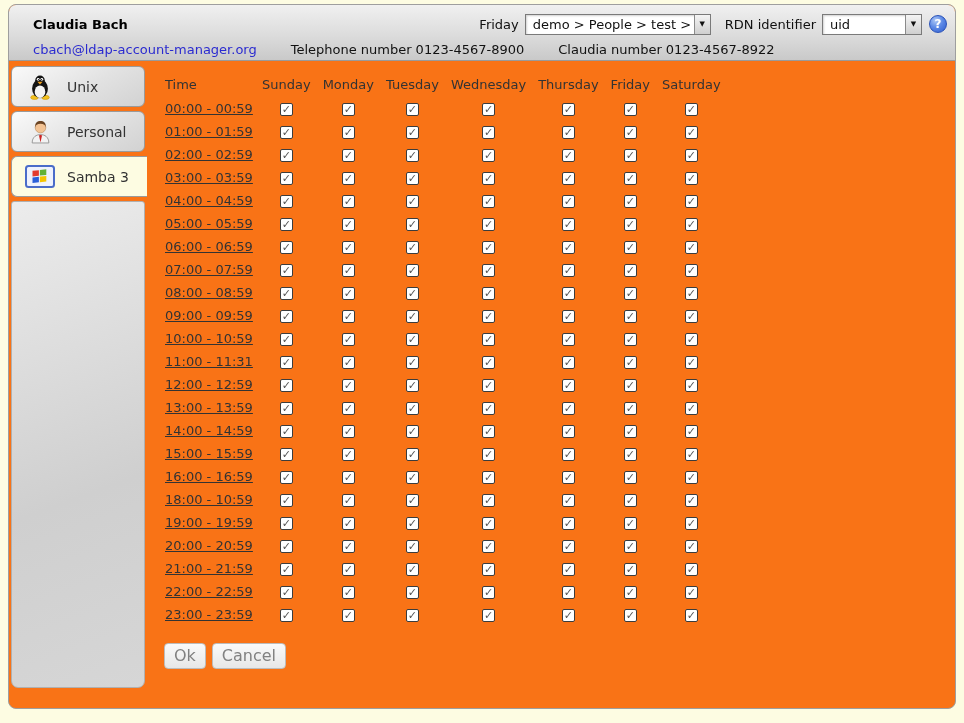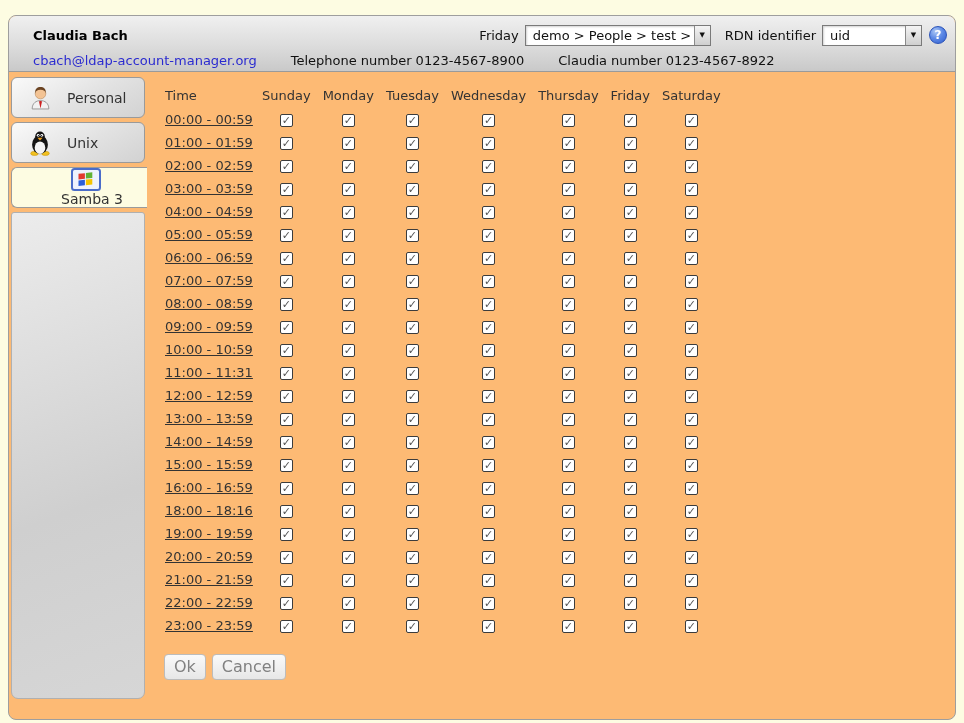--- a/index.html
+++ b/index.html
@@ -4,23 +4,23 @@
 <style>
   * { margin:0; padding:0; box-sizing:border-box; }
   html,body { width:964px; height:723px; }
   body {
     background:#fdfce2;
     font-family:"DejaVu Sans","Liberation Sans",sans-serif;
     font-size:13px; color:#222;
     overflow:hidden;
   }
   .account-container {
-    position:absolute; left:8px; top:15px; width:948px; height:705px;
+    position:absolute; left:8px; top:4px; width:948px; height:705px;
     border:1px solid #9e9e9e; border-radius:8px;
-    background:#fdba74;
+    background:#f97316;
   }
   
   .title-bar {
     height:56px; border-bottom:1px solid #9a9a9a;
     border-radius:7px 7px 0 0;
     background:linear-gradient(to bottom,#f0f0f0 0%,#dcdcdc 55%,#c9c9c9 100%);
     padding:7px 8px 5px 24px;
   }
   .title-row1 { display:flex; align-items:center; justify-content:space-between; height:24px; }
   .user-name { font-weight:bold; color:#000; }
@@ -62,21 +62,20 @@
     display:flex; align-items:center;
     padding-left:13px;
     border:1px solid #9a9a9a; border-radius:6px;
     background:linear-gradient(150deg,#fafafa 0%,#e2e2e2 55%,#d2d2d2 100%);
     cursor:pointer;
   }
   .tab.active {
     background:#fdfce2;
     border-right:none; border-radius:6px 0 0 6px;
     width:calc(100% + 2px);
-    flex-direction:column;
   }
   .tab-icon { width:30px; height:28px; display:flex; align-items:center; justify-content:center; }
   .tab-label { margin-left:12px; font-size:14px; color:#333; }
   .sidebar-panel {
     margin-top:0px; height:487px; width:100%;
     border:1px solid #b0b0b0; border-radius:3px 3px 7px 7px;
     background:linear-gradient(160deg,#ececec 0%,#cfcfcf 60%,#d6d6d6 100%);
   }
   
   .main { position:absolute; left:155px; top:0; right:0; padding:15px 0 0 0; }
@@ -131,48 +130,48 @@
       <span class="phone-item"><span class="lbl">Claudia number</span><span>0123-4567-8922</span></span>
     </div>
   </div>
 
   <div class="body-area">
 
     <div class="sidebar">
 
       <div class="tab">
         <span class="tab-icon">
-          <svg viewBox="0 0 24 24" width="25" height="25">
-            <path d="M4 23 C4 17.2 8 15 12 15 C16 15 20 17.2 20 23 Z" fill="#f2f2f2" stroke="#8a8a8a" stroke-width="0.8"></path>
-            <path d="M10.4 15.2 L12 22.5 L13.6 15.2 L12.8 15.8 L12 15.2 L11.2 15.8 Z" fill="#cc2222"></path>
-            <circle cx="12" cy="8.2" r="5.1" fill="#f3c394" stroke="#bb8d5e" stroke-width="0.6"></circle>
-            <path d="M6.9 8.4 C6.5 3.6 9 2 12 2 C15 2 17.5 3.6 17.1 8.4 C16.9 5.6 15 4.6 12 4.6 C9 4.6 7.1 5.6 6.9 8.4 Z" fill="#6b4423"></path>
-          </svg>
-        </span>
-        <span class="tab-label">Personal</span>
-      </div>
-
-      <div class="tab">
-        <span class="tab-icon">
           <svg viewBox="0 0 24 24" width="26" height="26">
             <ellipse cx="7" cy="21.6" rx="3.6" ry="1.9" fill="#f2c11e" stroke="#c79410" stroke-width="0.5"></ellipse>
             <ellipse cx="17" cy="21.6" rx="3.6" ry="1.9" fill="#f2c11e" stroke="#c79410" stroke-width="0.5"></ellipse>
             <ellipse cx="12" cy="13.5" rx="7.3" ry="8.8" fill="#141414"></ellipse>
             <ellipse cx="12" cy="16.3" rx="4.9" ry="5.8" fill="#f4f4f4"></ellipse>
             <circle cx="12" cy="5.8" r="4.4" fill="#141414"></circle>
             <circle cx="10.3" cy="4.9" r="1.25" fill="#fff"></circle>
             <circle cx="13.7" cy="4.9" r="1.25" fill="#fff"></circle>
             <circle cx="10.55" cy="5.1" r="0.55" fill="#000"></circle>
             <circle cx="13.45" cy="5.1" r="0.55" fill="#000"></circle>
             <path d="M9.6 7.2 L14.4 7.2 L12 9.6 Z" fill="#f2a31e"></path>
           </svg>
         </span>
         <span class="tab-label">Unix</span>
       </div>
 
+      <div class="tab">
+        <span class="tab-icon">
+          <svg viewBox="0 0 24 24" width="25" height="25">
+            <path d="M4 23 C4 17.2 8 15 12 15 C16 15 20 17.2 20 23 Z" fill="#f2f2f2" stroke="#8a8a8a" stroke-width="0.8"></path>
+            <path d="M10.4 15.2 L12 22.5 L13.6 15.2 L12.8 15.8 L12 15.2 L11.2 15.8 Z" fill="#cc2222"></path>
+            <circle cx="12" cy="8.2" r="5.1" fill="#f3c394" stroke="#bb8d5e" stroke-width="0.6"></circle>
+            <path d="M6.9 8.4 C6.5 3.6 9 2 12 2 C15 2 17.5 3.6 17.1 8.4 C16.9 5.6 15 4.6 12 4.6 C9 4.6 7.1 5.6 6.9 8.4 Z" fill="#6b4423"></path>
+          </svg>
+        </span>
+        <span class="tab-label">Personal</span>
+      </div>
+
       <div class="tab active">
         <span class="tab-icon">
           <svg viewBox="0 0 30 23" width="30" height="23">
             <rect x="1" y="1" width="28" height="21" rx="2.5" fill="#eef2fd" stroke="#4a6cc9" stroke-width="2"></rect>
             <g transform="translate(7.5,5) skewY(-6)">
               <rect x="0" y="0.8" width="6.4" height="5.6" fill="#e23a2e"></rect>
               <rect x="7.4" y="0.8" width="6.4" height="5.6" fill="#62b135"></rect>
               <rect x="0" y="7.4" width="6.4" height="5.6" fill="#2b5fd9"></rect>
               <rect x="7.4" y="7.4" width="6.4" height="5.6" fill="#f5c400"></rect>
             </g>
@@ -363,21 +362,21 @@
               <td class="time-cell">16:00 - 16:59</td>
               <td><span class="checkbox">✓</span></td>
               <td><span class="checkbox">✓</span></td>
               <td><span class="checkbox">✓</span></td>
               <td><span class="checkbox">✓</span></td>
               <td><span class="checkbox">✓</span></td>
               <td><span class="checkbox">✓</span></td>
               <td><span class="checkbox">✓</span></td>
             </tr>
             <tr>
-              <td class="time-cell">18:00 - 18:16</td>
+              <td class="time-cell">18:00 - 10:59</td>
               <td><span class="checkbox">✓</span></td>
               <td><span class="checkbox">✓</span></td>
               <td><span class="checkbox">✓</span></td>
               <td><span class="checkbox">✓</span></td>
               <td><span class="checkbox">✓</span></td>
               <td><span class="checkbox">✓</span></td>
               <td><span class="checkbox">✓</span></td>
             </tr>
             <tr>
               <td class="time-cell">19:00 - 19:59</td>

